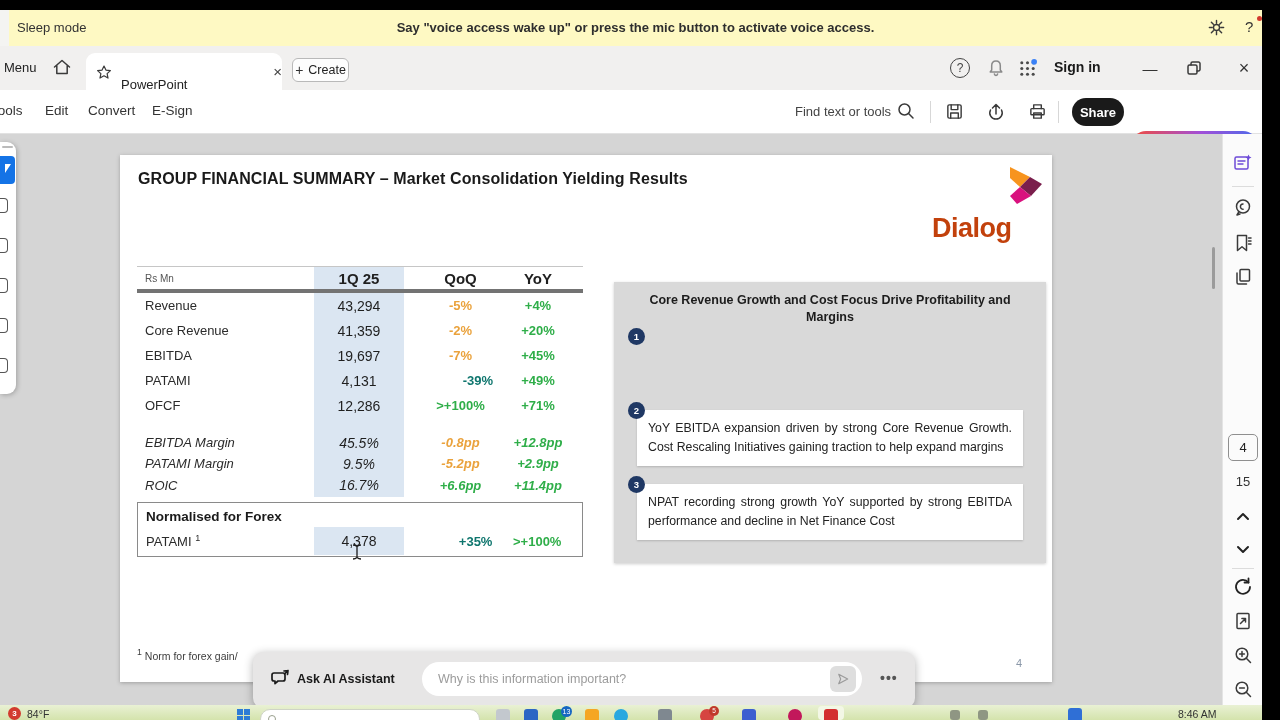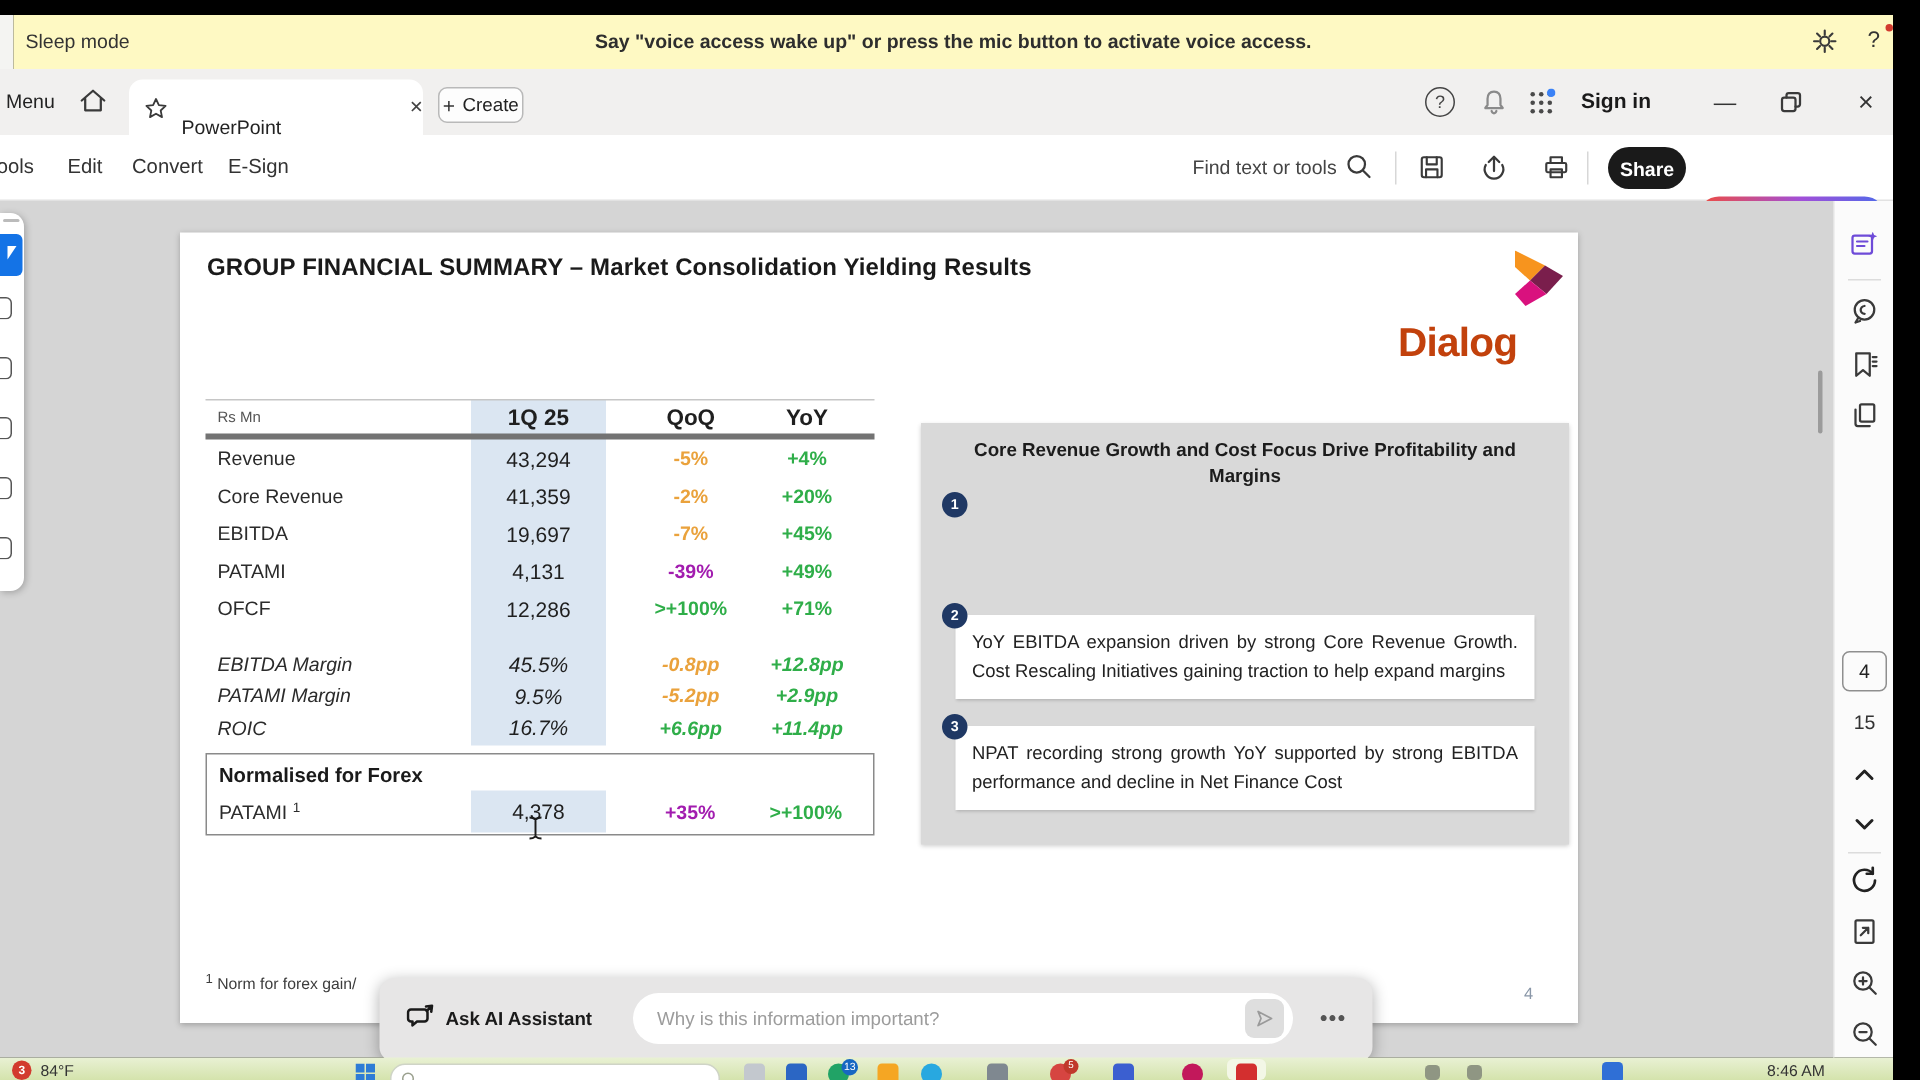--- a/index.html
+++ b/index.html
@@ -52,21 +52,21 @@
   .thead { display:flex; align-items:center; height:27px; border-top:1px solid #c6c6c6; border-bottom:4px solid #737373; position:relative; z-index:1; }
   .trow { display:flex; align-items:center; height:25px; position:relative; z-index:1; }
   .mrow { height:21px; font-style:italic; }
   .c { display:block; }
   .c-lbl { width:177px; padding-left:8px; font-size:13px; color:#2b2b2b; }
   .c-val { width:90px; text-align:center; font-size:14px; color:#1f1f1f; }
   .c-qoq { width:89px; text-align:center; font-size:13px; font-weight:bold;padding-left:24px; }
   .c-yoy { width:90px; text-align:center; font-size:13px; font-weight:bold; }
   .unit { font-size:10px; color:#555; }
   .hcell { font-size:15px; font-weight:bold; color:#1f1f1f; }
-  .amber { color:#eaa23c; } .red { color:#a21caf; } .green { color:#2fae49; }
+  .amber { color:#eaa23c; } .red { color:#0f766e;text-align:right; } .green { color:#2fae49; }
   .gap { height:14px; position:relative; z-index:1; }
   .normbox { border:1px solid #8a8a8a; margin-top:6px; position:relative; z-index:1; background:transparent; }
   .norm-title { font-size:13.5px; font-weight:bold; color:#1a1a1a; padding:6px 0 2px 8px; }
   .norm-row { height:30px; }
   .norm-val { background:#dbe6f2; height:28px; line-height:28px; }
 
   
   .panel { background:#d9d9d9; box-shadow:0 1px 3px rgba(0,0,0,.2); }
   .panel-title { font-size:12.5px; font-weight:bold; color:#1c1c1c; text-align:center; line-height:1.35; }
   .pbox { background:#fff; box-shadow:0 1px 2px rgba(0,0,0,.18); font-size:12.3px; color:#222;

